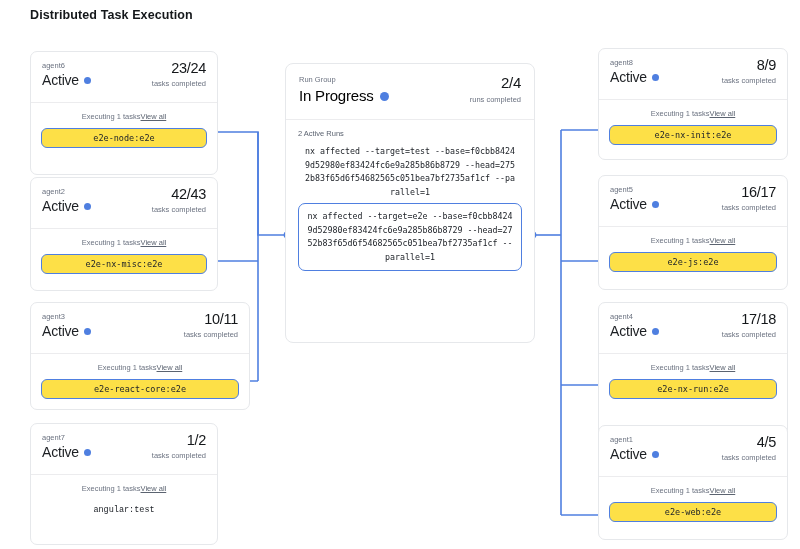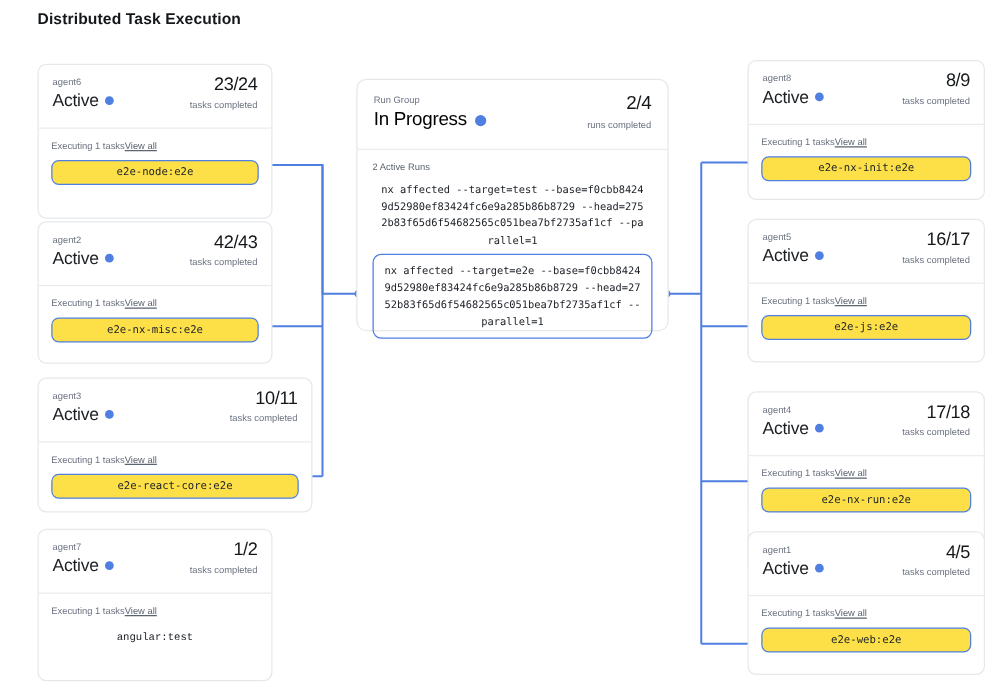--- a/index.html
+++ b/index.html
@@ -36,21 +36,21 @@
   .count{
     position:absolute;right:11px;top:8px;
     font-size:14.5px;color:#14171a;letter-spacing:-.3px;
   }
   .count-label{
     position:absolute;right:11px;top:27px;
     font-size:7.5px;color:#6b7280;
   }
   .divider{height:1px;background:#ececee;}
   .card-body{padding:9px 10px 11px 10px;position:relative;}
-  .exec-row{display:flex;justify-content:flex-start;align-items:center;}
+  .exec-row{display:flex;justify-content:center;align-items:center;}
   .exec-label{font-size:7.5px;color:#6b7280;}
   .view-all{font-size:7.5px;color:#5b6370;text-decoration:underline;cursor:pointer;}
   .task-chip{
     margin-top:7px;border:1.4px solid #4F7FE0;border-radius:6px;
     height:20px;line-height:18px;text-align:center;
     font-family:"DejaVu Sans Mono","Liberation Mono",monospace;
     font-size:8.5px;color:#20242a;background:#fde047;box-sizing:border-box;
   }
   .task-plain{
     margin-top:7px;height:20px;line-height:20px;text-align:center;
@@ -188,21 +188,21 @@
     <div class="divider"></div>
     <div class="card-body">
       <div class="exec-row">
         <span class="exec-label">Executing 1 tasks</span>
         <span class="view-all">View all</span>
       </div>
       <div class="task-plain">angular:test</div>
     </div>
   </div>
 
-  <div class="panel" style="left:285px;top:63px;width:250px;height:202px;">
+  <div class="panel" style="left:285px;top:63px;width:250px;height:280px;">
     <div class="panel-head">
       <div class="panel-kicker">Run Group</div>
       <div class="panel-status-row">
         <span class="panel-status">In Progress</span>
         <span class="panel-dot"></span>
       </div>
       <div class="panel-count">2/4</div>
       <div class="panel-count-label">runs completed</div>
     </div>
     <div class="divider"></div>
@@ -246,21 +246,21 @@
     <div class="divider"></div>
     <div class="card-body">
       <div class="exec-row">
         <span class="exec-label">Executing 1 tasks</span>
         <span class="view-all">View all</span>
       </div>
       <div class="task-chip">e2e-js:e2e</div>
     </div>
   </div>
 
-  <div class="card" style="left:598px;top:313px;width:190px;height:143px;">
+  <div class="card" style="left:598px;top:302px;width:190px;height:143px;">
     <div class="card-head">
       <div class="agent-name">agent4</div>
       <div class="status-row">
         <span class="status-text">Active</span>
         <span class="status-dot"></span>
       </div>
       <div class="count">17/18</div>
       <div class="count-label">tasks completed</div>
     </div>
     <div class="divider"></div>

